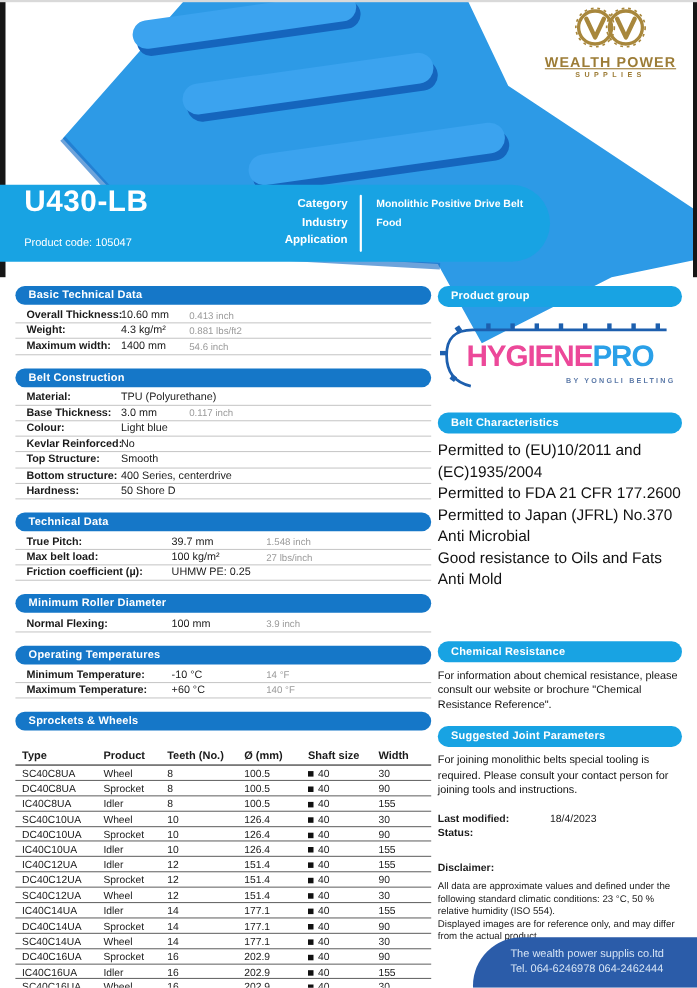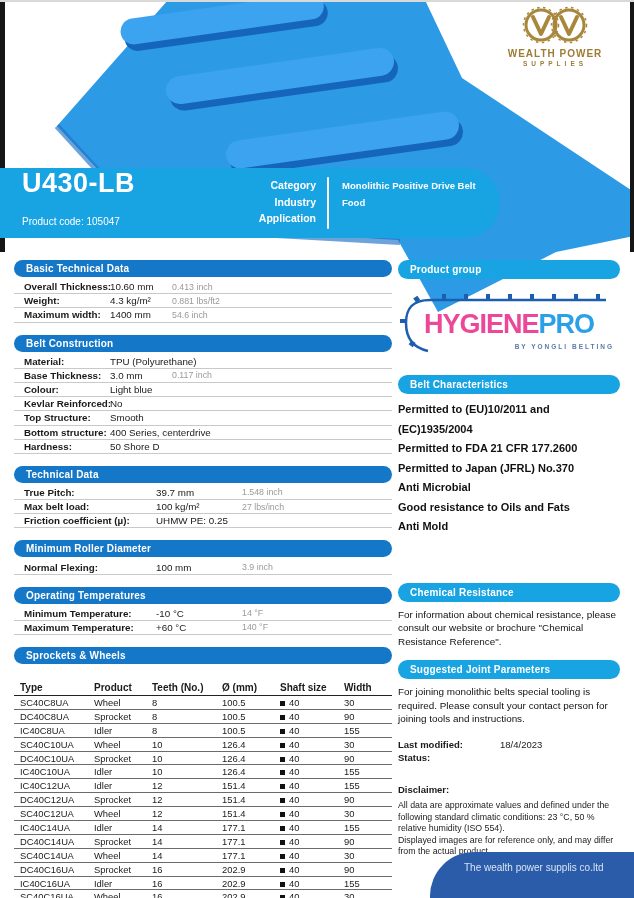--- a/index.html
+++ b/index.html
@@ -10,21 +10,21 @@
 
   
   .hero { position:absolute; top:0; left:0; width:634px; height:320px; }
   .edge-strip { position:absolute; top:0; width:5px; height:252px; background:#161616; z-index:3; }
   .edge-strip.left { left:0; }
   .edge-strip.right { right:0; width:4px; }
   .top-line { position:absolute; top:0; left:0; width:634px; height:2px; background:#d9d9d9; z-index:3; }
 
   
   .brand { position:absolute; top:6px; right:14px; width:130px; text-align:center; z-index:4; }
-  .brand .name { font-size:10px; font-weight:bold; letter-spacing:1px; color:#9c7c36; margin-top:-2px; }
+  .brand .name { font-size:13px; font-weight:bold; letter-spacing:1px; color:#9c7c36; margin-top:-2px;text-decoration:underline; }
   .brand .sub { font-size:6.5px; letter-spacing:4px; color:#9c7c36; font-weight:bold; margin-top:1px; }
 
   
   .band { position:absolute; top:168px; left:0; width:500px; height:70px; background:#18A3E3;
           border-radius:0 35px 35px 0; z-index:5; color:#fff; }
   .band .title { position:absolute; left:22px; top:0; font-size:27px; font-weight:bold; letter-spacing:0.5px; }
   .band .pcode { position:absolute; left:22px; bottom:11px; font-size:10px; }
   .band .meta-labels { position:absolute; left:228px; top:9px; width:88px; text-align:right; font-weight:bold; font-size:10.5px; line-height:16.5px; }
   .band .divider { position:absolute; left:327px; top:9px; bottom:9px; width:2px; background:#ffffff; border-radius:1px; }
   .band .meta-values { position:absolute; left:342px; top:10px; font-size:9.5px; font-weight:600; line-height:16.5px; }
@@ -56,21 +56,21 @@
   .sq { display:inline-block; width:5px; height:5px; background:#111; margin-right:4px; }
 
   
   .hp-logo { position:relative; height:74px; margin-top:10px; }
   .hp-text { position:absolute; left:26px; top:20px; font-size:27px; font-weight:bold; letter-spacing:-1px; font-stretch:condensed; }
   .hp-text .p1 { color:#ec4899; }
   .hp-text .p2 { color:#2aa0e8; }
   .hp-by { position:absolute; right:6px; top:54px; font-size:6.5px; letter-spacing:2px; color:#5b79a8; font-weight:bold; }
 
   .chars { margin-top:6px; margin-bottom:46px; }
-  .chars .item { font-size:11px; font-weight:bold; line-height:19.5px; color:#111; }
+  .chars .item { font-size:14px; font-weight:normal; line-height:19.5px; color:#111; }
 
   .para { font-size:9.9px; line-height:13.6px; color:#111; margin:6px 0 12px 0; }
 
   .kv { display:flex; font-size:9.5px; line-height:13px; }
   .kv .k { font-weight:bold; width:102px; }
   .meta-block { margin-top:10px; }
 
   .disc-title { font-weight:bold; font-size:9.5px; margin-top:20px; }
   .disc-text { font-size:8.8px; line-height:11.6px; color:#222; margin-top:5px; }
   .disc-text .t2 { display:block; }
@@ -443,16 +443,17 @@
     <div class="disc-text">
       <span class="t1">All data are approximate values and defined under the following standard climatic conditions: 23 °C, 50 % relative humidity (ISO 554).</span>
       <span class="t2">Displayed images are for reference only, and may differ from the actual product.</span>
     </div>
 
   </div>
 
   <div class="footer">
     <div class="ft">
       <div>The wealth power supplis co.ltd</div>
+      <div>Tel. 064-6246978 064-2462444</div>
     </div>
   </div>
 
 </div>
 
 </body></html>

